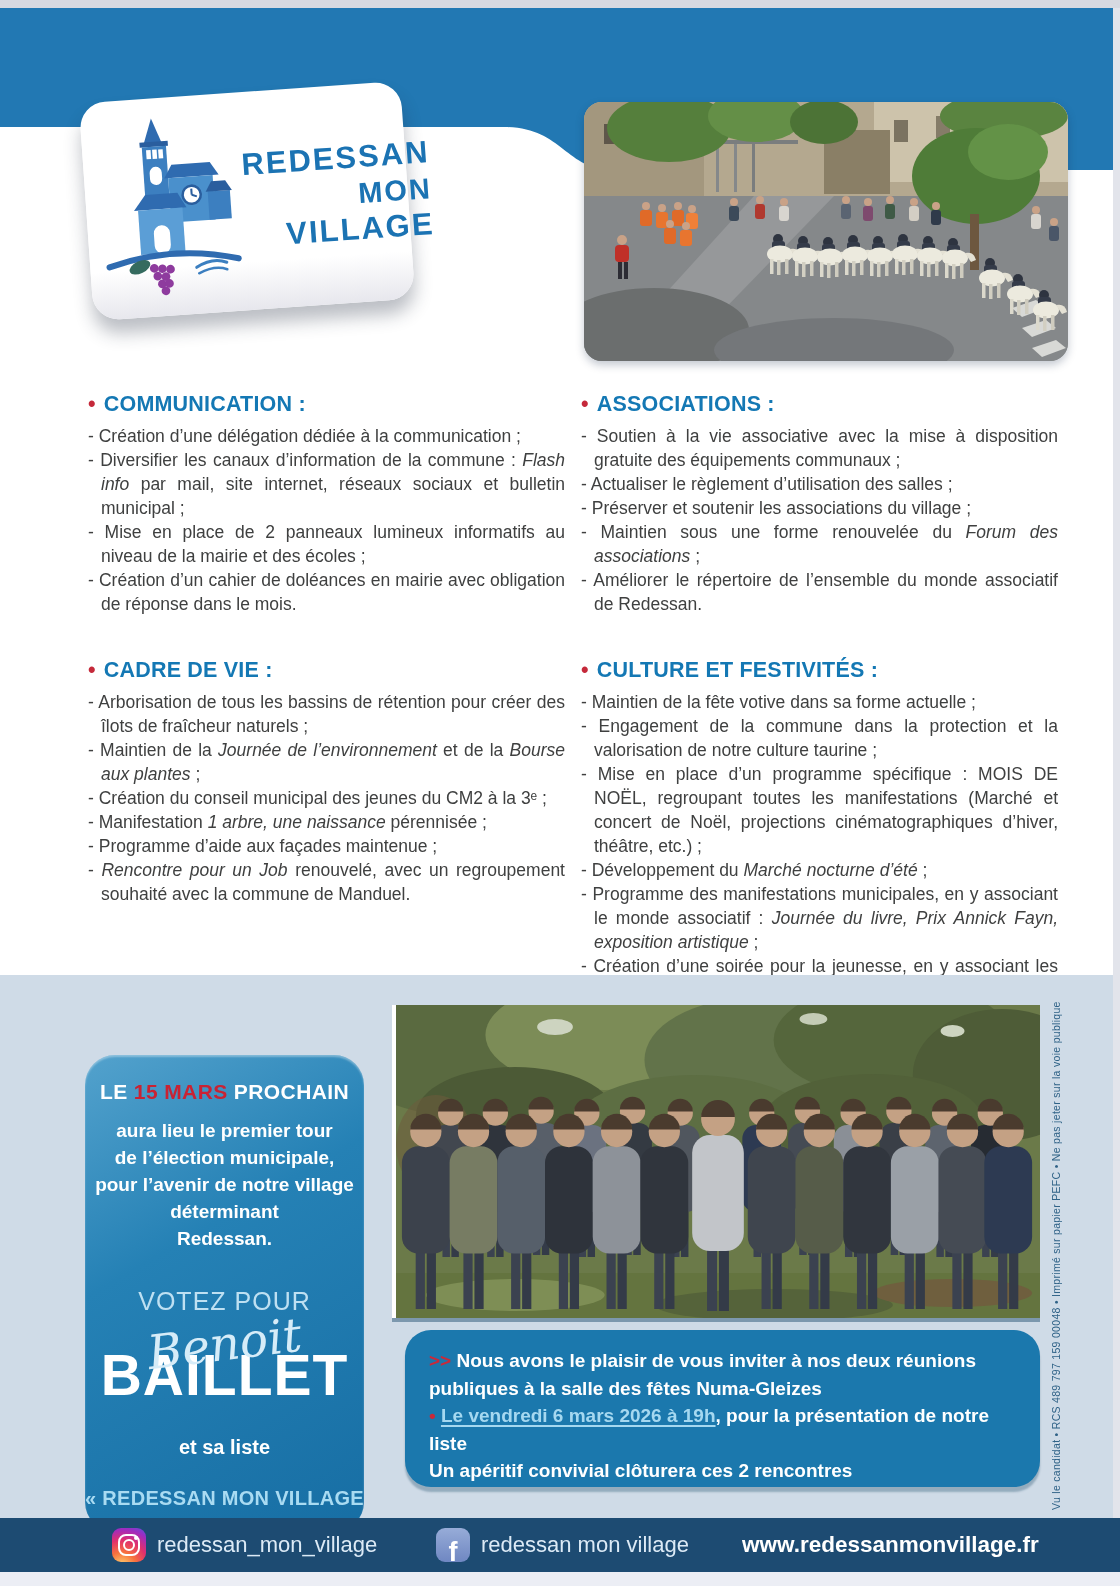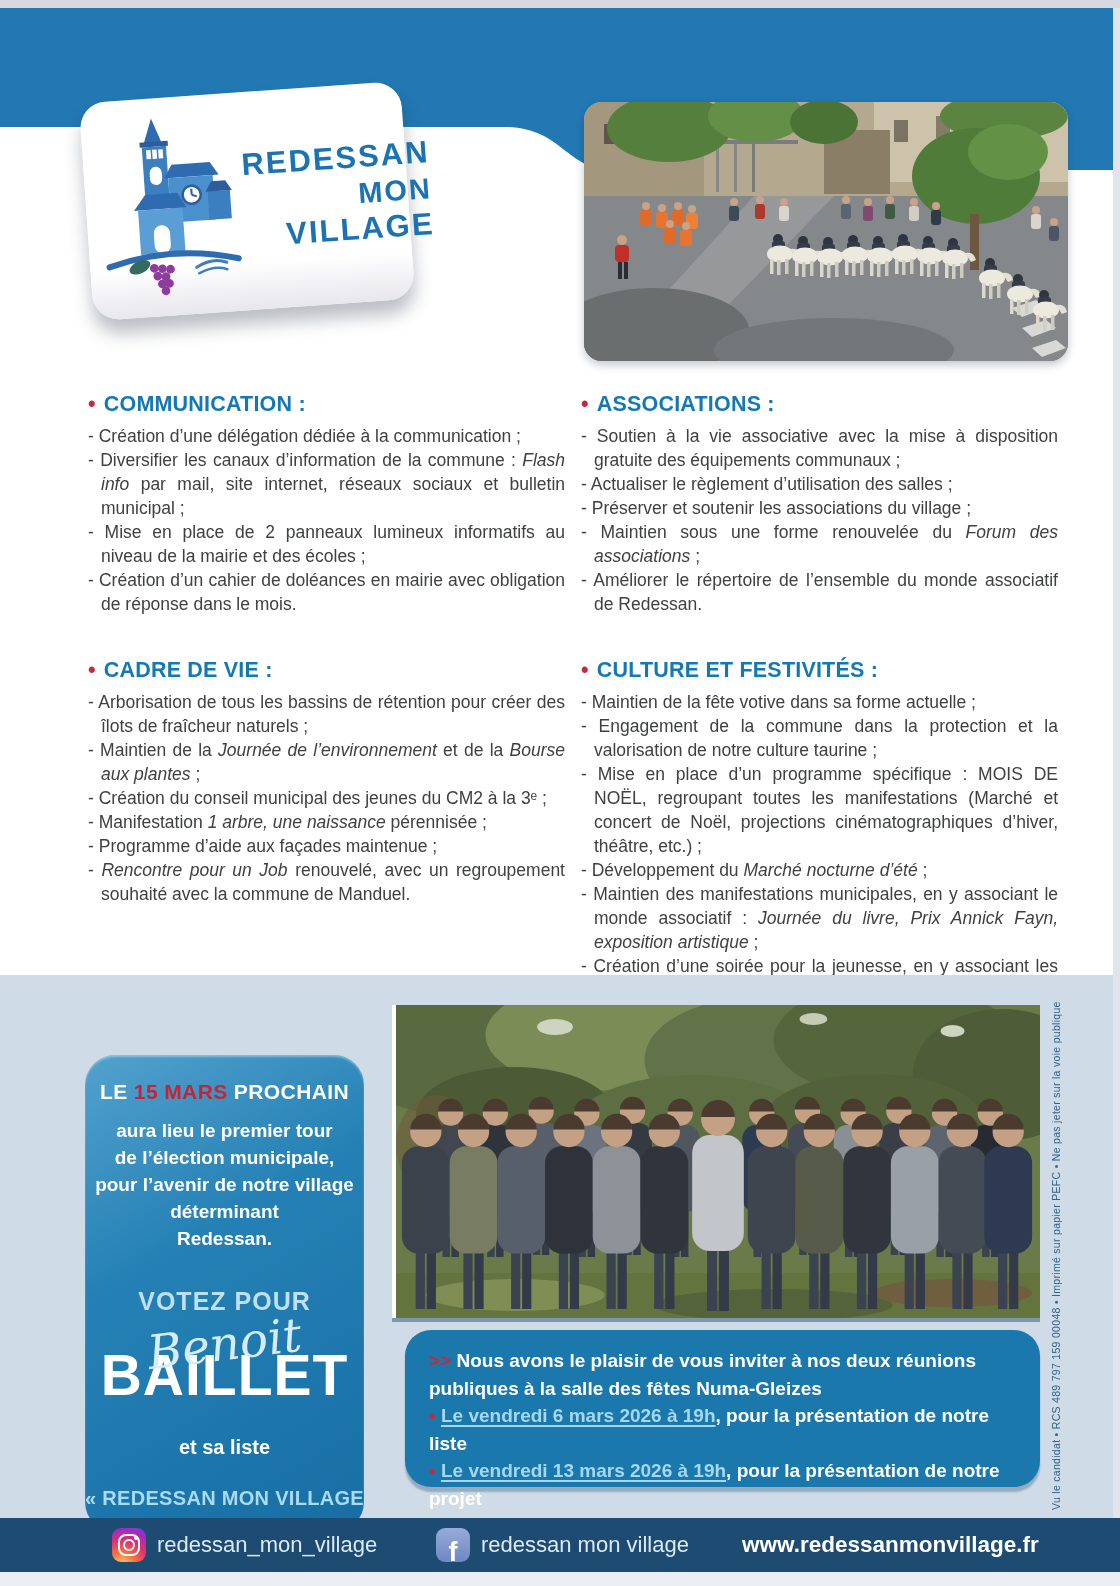--- a/index.html
+++ b/index.html
@@ -41,21 +41,21 @@
   
   .bottom-panel { position:absolute; left:0; top:975px; width:1113px; height:543px; background:#cfdbe7; z-index:2; }
 
   .promo-box { position:absolute; left:85px; top:1055px; width:279px; height:477px; border-radius:30px;
     background:linear-gradient(150deg,#53a2cd 0%,#2581b5 38%,#176ea4 100%);
     z-index:3; text-align:center; color:#fff; padding-top:25px;
     box-shadow:inset 0 2px 2px rgba(255,255,255,.35); }
   .promo-headline { font-size:21px; font-weight:bold; letter-spacing:.4px; }
   .seg-white { color:#ffffff; } .seg-red { color:#c92233; }
   .promo-lines { margin-top:13px; font-size:19px; font-weight:bold; line-height:27px; }
-  .vote { margin-top:35px; font-size:25px; font-weight:bold; color:#bee0f2; letter-spacing:1px; }
+  .vote { margin-top:35px; font-size:25px; font-weight:normal; color:#bee0f2; letter-spacing:1px; }
   .first-name { font-family:"DejaVu Serif", serif; font-style:italic; font-size:47px; color:#d6ecf8;
     transform:rotate(-7deg); margin-top:0px; position:relative; z-index:2; }
   .last-name { font-size:57px; font-weight:bold; letter-spacing:1px; margin-top:-24px; line-height:1; }
   .liste-intro { margin-top:32px; font-size:20px; font-weight:bold; }
   .liste-name { margin-top:28px; font-size:20px; font-weight:bold; color:#a9dbf2; letter-spacing:.3px; }
 
   .team-photo { position:absolute; left:392px; top:1005px; width:648px; height:313px; z-index:3;
     border-left:4px solid #ffffff; box-shadow:0 4px 0 rgba(23,70,104,.45); }
 
   .invite-box { position:absolute; left:405px; top:1330px; width:635px; height:157px; border-radius:26px;
@@ -267,21 +267,21 @@
             <li>- <span>Améliorer le répertoire de l’ensemble du monde associatif de Redessan.</span></li>
           </ul>
         </section>
         <section class="section">
           <h2 class="sec-head"><span class="bullet">•</span>CULTURE ET FESTIVITÉS :</h2>
           <ul class="sec-list">
             <li>- <span>Maintien de la fête votive dans sa forme actuelle ;</span></li>
             <li>- <span>Engagement de la commune dans la protection et la valorisation de notre culture taurine ;</span></li>
             <li>- <span>Mise en place d’un programme spécifique : MOIS DE NOËL, regroupant toutes les manifestations (Marché et concert de Noël, projections cinématographiques d’hiver, théâtre, etc.) ;</span></li>
             <li>- <span>Développement du </span><span class="it">Marché nocturne d’été</span><span> ;</span></li>
-            <li>- <span>Maintien des manifestations municipales, en y associant le monde associatif : </span><span class="it">Journée du livre, Prix Annick Fayn, exposition artistique</span><span> ;</span></li>
+            <li>- <span>Programme des manifestations municipales, en y associant le monde associatif : </span><span class="it">Journée du livre, Prix Annick Fayn, exposition artistique</span><span> ;</span></li>
             <li>- <span>Création d’une soirée pour la jeunesse, en y associant les associations du village.</span></li>
           </ul>
         </section>
       </div>
   </div>
 
   <div class="bottom-panel"></div>
 
   <div class="promo-box">
     <div class="promo-headline"><span class="seg-white">LE </span><span class="seg-red">15 MARS</span><span class="seg-white"> PROCHAIN</span></div>
@@ -351,21 +351,20 @@
       <use href="#fig" transform="translate(474,304) scale(1.85)" style="color:#31363e"></use>
       <use href="#fig" transform="translate(522,304) scale(1.85)" style="color:#9aa0a7"></use>
       <use href="#fig" transform="translate(570,304) scale(1.85)" style="color:#454b54"></use>
       <use href="#fig" transform="translate(616,304) scale(1.85)" style="color:#2d3a52"></use>
     </svg>
   </div>
 
   <div class="invite-box">
       <div><span class="seg-arrow">&gt;&gt; </span><span class="seg-bold">Nous avons le plaisir de vous inviter à nos deux réunions publiques à la salle des fêtes Numa-Gleizes</span></div>
       <div><span class="seg-arrow">• </span><span class="seg-link">Le vendredi 6 mars 2026 à 19h</span><span class="seg-bold">, pour la présentation de notre liste</span></div>
-      <div><span class="seg-arrow">• </span><span class="seg-link">Le vendredi 13 mars 2026 à 19h</span><span class="seg-bold">, pour la présentation de notre projet</span></div>
       <div><span class="seg-bold">Un apéritif convivial clôturera ces 2 rencontres</span></div>
     </div>
 
   <div class="side-note">Vu le candidat • RCS 489 797 159 00048 • Imprimé sur papier PEFC • Ne pas jeter sur la voie publique</div>
 
   <div class="footer">
     <div class="footer-item f-ig">
       <span class="icon-ig">
         <span class="ig-frame"></span>
           <span class="ig-lens"></span>

